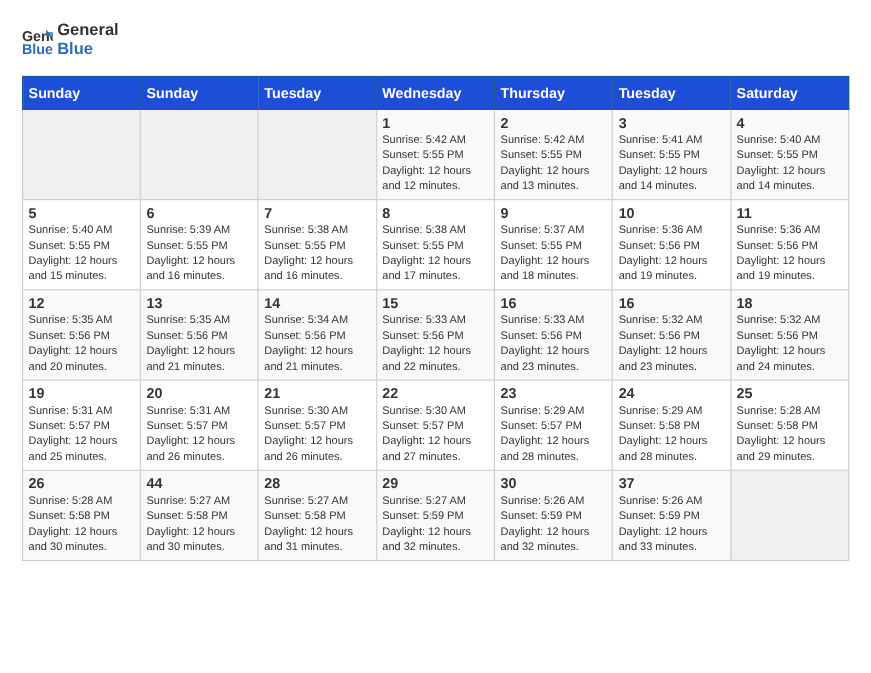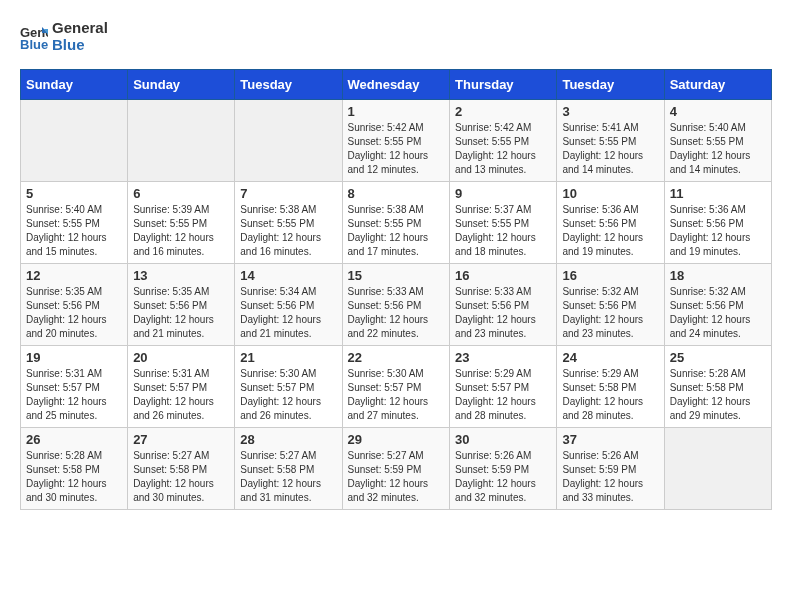--- a/index.html
+++ b/index.html
@@ -225,21 +225,21 @@
           <span class="day-number">25</span>
           <div class="day-info">Sunrise: 5:28 AM<br>Sunset: 5:58 PM<br>Daylight: 12 hours<br>and 29 minutes.</div>
         </td>
       </tr>
       <tr>
         <td>
           <span class="day-number">26</span>
           <div class="day-info">Sunrise: 5:28 AM<br>Sunset: 5:58 PM<br>Daylight: 12 hours<br>and 30 minutes.</div>
         </td>
         <td>
-          <span class="day-number">27</span>
+          <span class="day-number">44</span>
           <div class="day-info">Sunrise: 5:27 AM<br>Sunset: 5:58 PM<br>Daylight: 12 hours<br>and 30 minutes.</div>
         </td>
         <td>
           <span class="day-number">28</span>
           <div class="day-info">Sunrise: 5:27 AM<br>Sunset: 5:58 PM<br>Daylight: 12 hours<br>and 31 minutes.</div>
         </td>
         <td>
           <span class="day-number">29</span>
           <div class="day-info">Sunrise: 5:27 AM<br>Sunset: 5:59 PM<br>Daylight: 12 hours<br>and 32 minutes.</div>
         </td>

